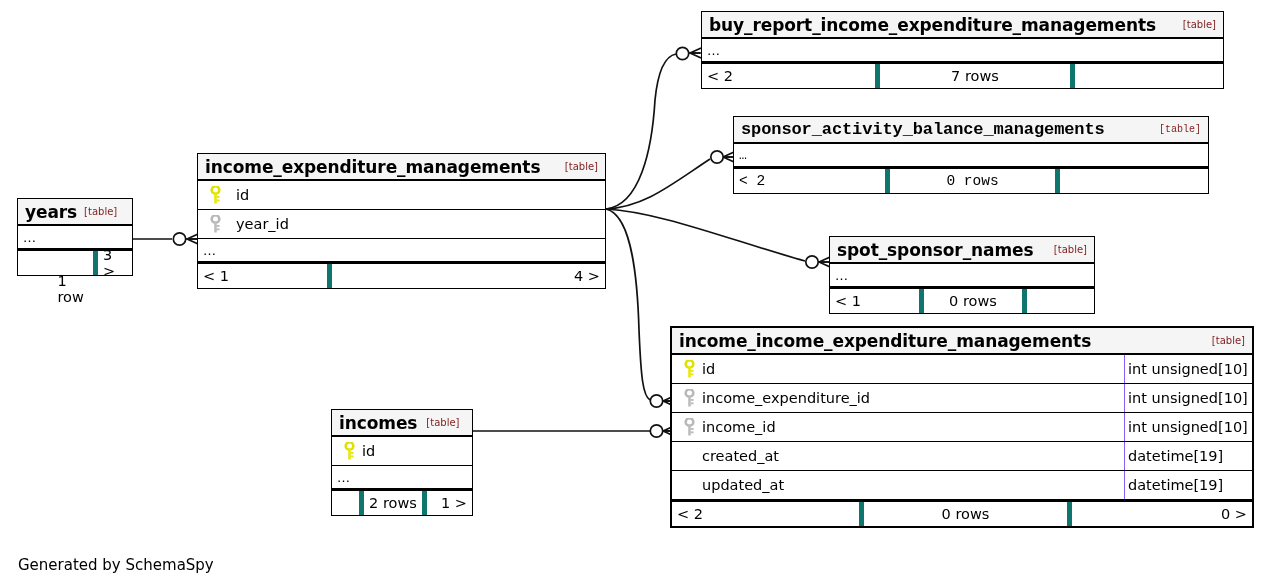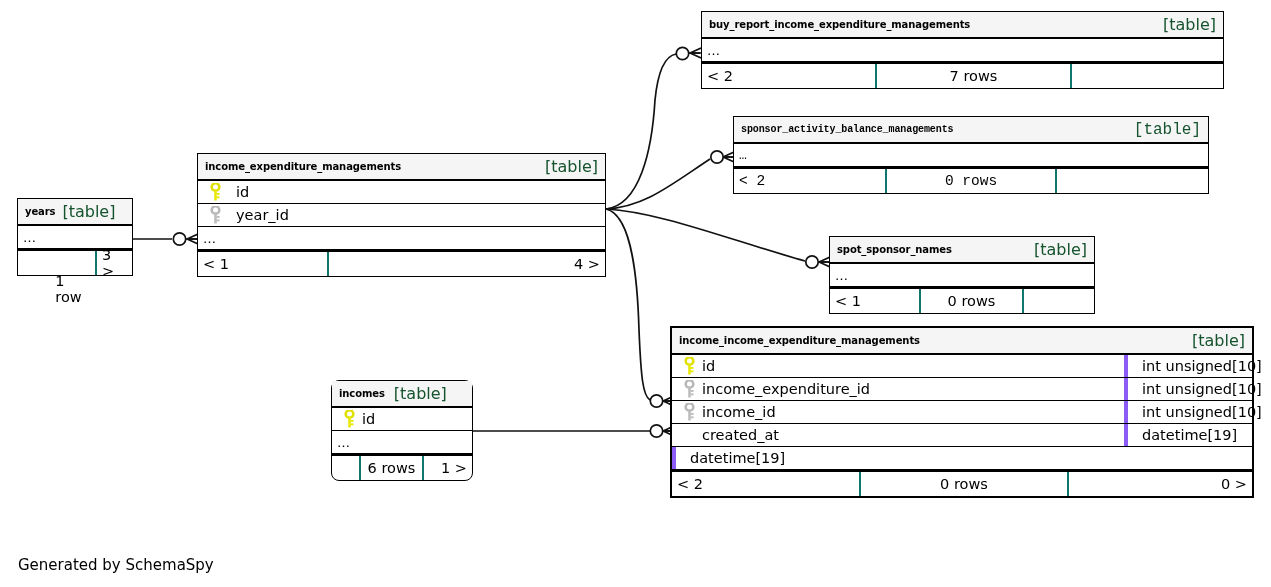--- a/index.html
+++ b/index.html
@@ -45,51 +45,51 @@
     box-sizing: border-box;
     display: flex;
     align-items: center;
     justify-content: space-between;
     padding: 0 7px;
     height: 27px;
     white-space: nowrap;
   }
   .tbl-name {
     font-weight: bold;
+    font-size: 17px;
+    letter-spacing: -0.1px;
+  }
+  .tbl-kind {
     font-size: 10px;
-    letter-spacing: -0.1px;
-  }
-  .tbl-kind {
-    font-size: 16px;
-    color: #14532d;
+    color: #7f1d1d;
     padding-left: 14px;
   }
 
   .row {
     display: flex;
     align-items: stretch;
     border-bottom: 1px solid #000000;
     box-sizing: border-box;
-    height: 23px;
+    height: 29px;
   }
   .row:last-of-type { border-bottom: none; }
   .row .cell-name {
     flex: 1 1 auto;
     display: flex;
     align-items: center;
     padding-left: 6px;
     white-space: nowrap;
     overflow: hidden;
   }
   .row .cell-type {
     flex: 0 0 auto;
     display: flex;
     align-items: center;
-    padding: 0 14px;
-    border-left: 4px solid #8b5cf6;
+    padding: 0 3px;
+    border-left: 1px solid #8b5cf6;
     box-sizing: border-box;
     white-space: nowrap;
   }
   .row.ellipsis .cell-name {
     padding-left: 5px;
     color: #000000;
     letter-spacing: 1px;
     font-size: 13px;
   }
   .row.ellipsis { height: 23px; }
@@ -109,21 +109,21 @@
     display: flex;
     border-top: 2px solid #000000;
     box-sizing: border-box;
     height: 26px;
     font-size: 14.5px;
   }
   .tbl-foot > div {
     display: flex;
     align-items: center;
     box-sizing: border-box;
-    border-left: 2px solid #0f766e;
+    border-left: 5px solid #0f766e;
     padding: 0 5px;
   }
   .tbl-foot > div:first-child { border-left: none; }
   .foot-l { justify-content: flex-start; }
   .foot-c { justify-content: center; }
   .foot-r { justify-content: flex-end; }
 
   .generated {
     position: absolute;
     left: 18px;
@@ -270,21 +270,21 @@
     <div class="row ellipsis">
       <span class="cell-name">…</span>
     </div>
     <div class="tbl-foot">
       <div class="foot-l" style="width:31px;"></div>
       <div class="foot-c" style="width:48px;margin-top:38px;">1 row</div>
       <div class="foot-r" style="flex:1 1 auto;">3 &gt;</div>
     </div>
   </div>
 
-  <div class="tbl" style="left:331px; top:380px; width:142px;border-radius:8px;">
+  <div class="tbl" style="left:331px; top:409px; width:142px;">
     <div class="tbl-head" style="justify-content:flex-start;">
       <span class="tbl-name">incomes</span>
       <span class="tbl-kind" style="padding-left:9px;">[table]</span>
     </div>
 
     <div class="row">
       <div class="cell-name">
         <span class="keyslot">
           <svg width="11" height="19" viewBox="0 0 11 19" xmlns="http://www.w3.org/2000/svg">
             <circle cx="5.5" cy="4" r="3.8" fill="none" stroke="#e0e000" stroke-width="2.6"></circle>
@@ -296,21 +296,21 @@
         <span class="colname">id</span>
       </div>
     </div>
 
     <div class="row ellipsis">
       <span class="cell-name">…</span>
     </div>
 
     <div class="tbl-foot">
       <div class="foot-l" style="width:27px;"></div>
-      <div class="foot-c" style="width:63px;">6 rows</div>
+      <div class="foot-c" style="width:63px;">2 rows</div>
       <div class="foot-r" style="flex:1 1 auto;">1 &gt;</div>
     </div>
   </div>
 
   <div class="tbl thick" style="left:670px; top:326px; width:584px;">
     <div class="tbl-head">
       <span class="tbl-name">income_income_expenditure_managements</span>
       <span class="tbl-kind">[table]</span>
     </div>
 
@@ -361,20 +361,24 @@
 
     <div class="row">
       <div class="cell-name">
         <span class="keyslot"></span>
         <span class="colname">created_at</span>
       </div>
       <div class="cell-type" style="width:128px;">datetime[19]</div>
     </div>
 
     <div class="row">
+      <div class="cell-name">
+        <span class="keyslot"></span>
+        <span class="colname">updated_at</span>
+      </div>
       <div class="cell-type" style="width:128px;">datetime[19]</div>
     </div>
 
     <div class="tbl-foot">
       <div class="foot-l" style="width:187px;">&lt; 2</div>
       <div class="foot-c" style="width:208px;">0 rows</div>
       <div class="foot-r" style="flex:1 1 auto;">0 &gt;</div>
     </div>
   </div>
 

